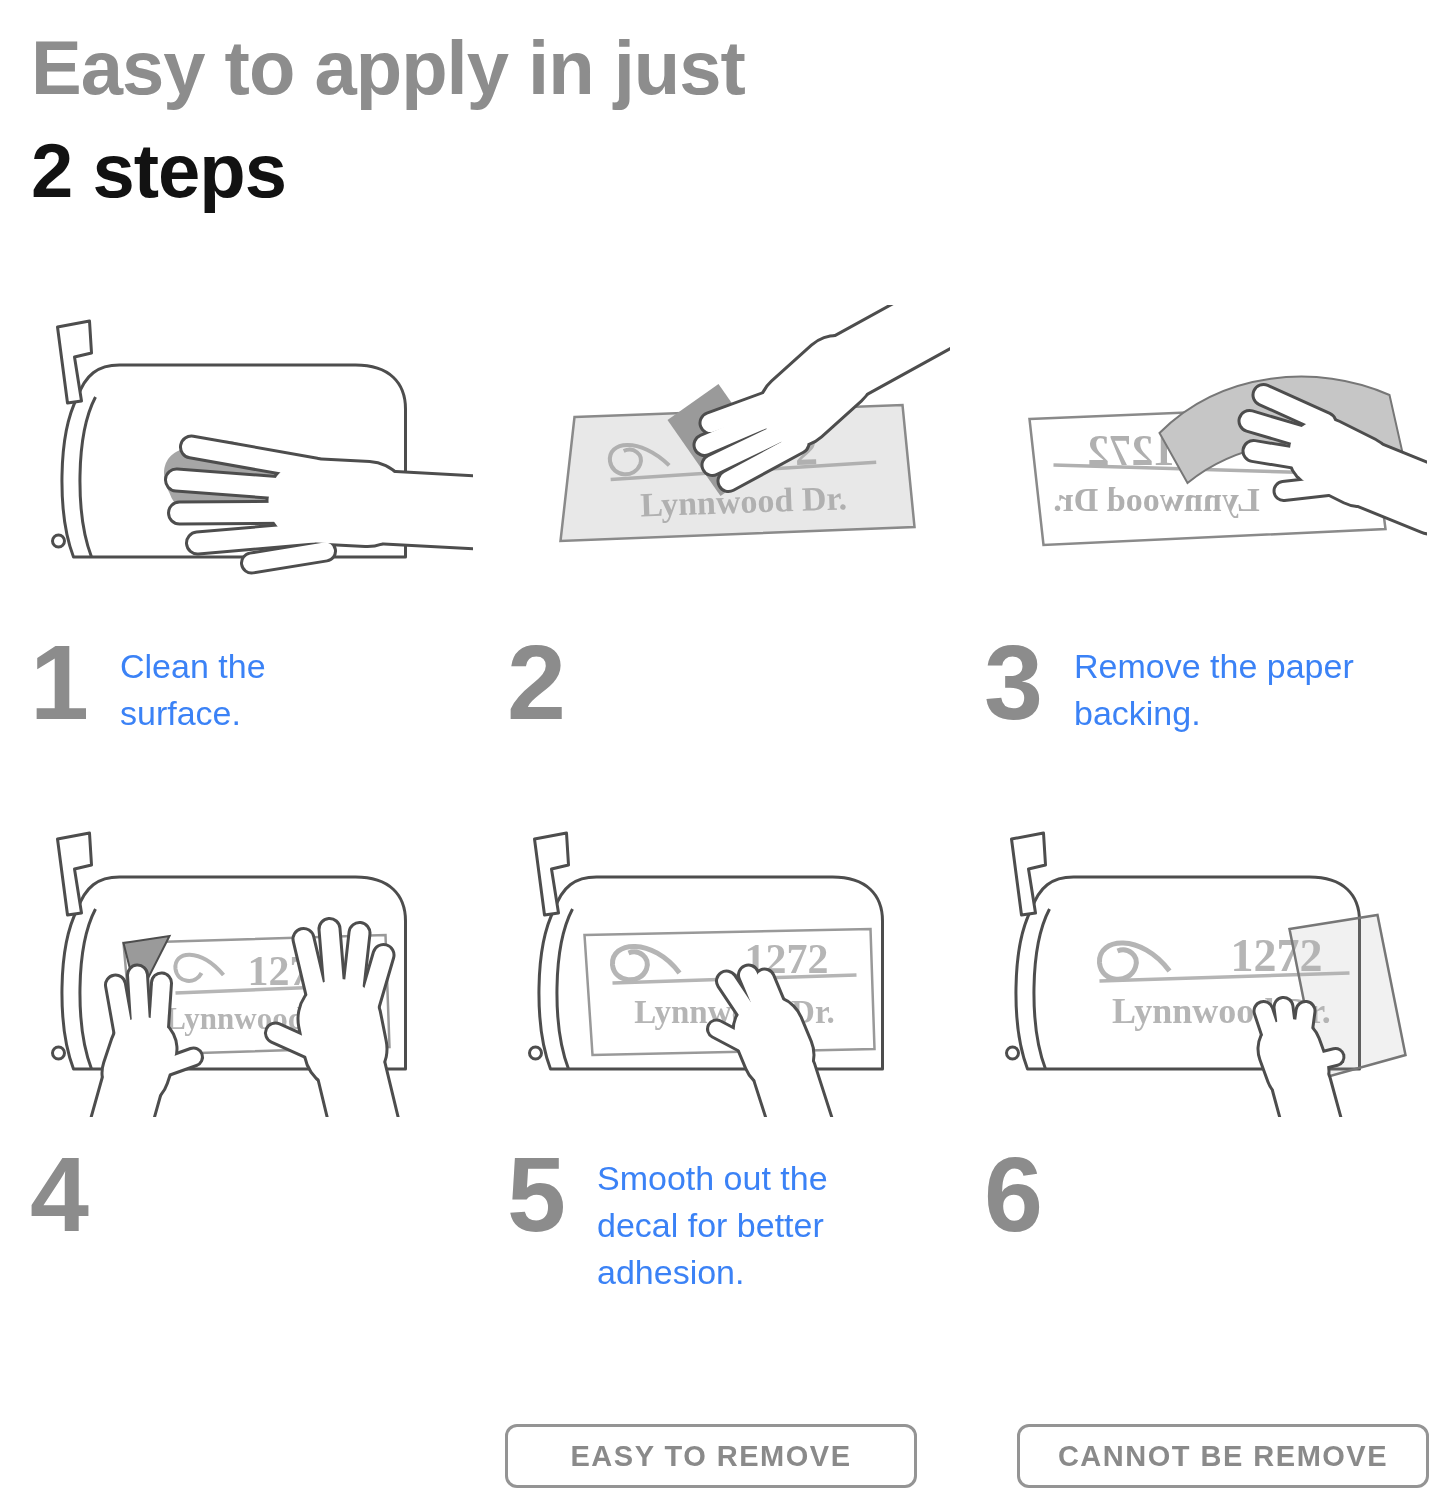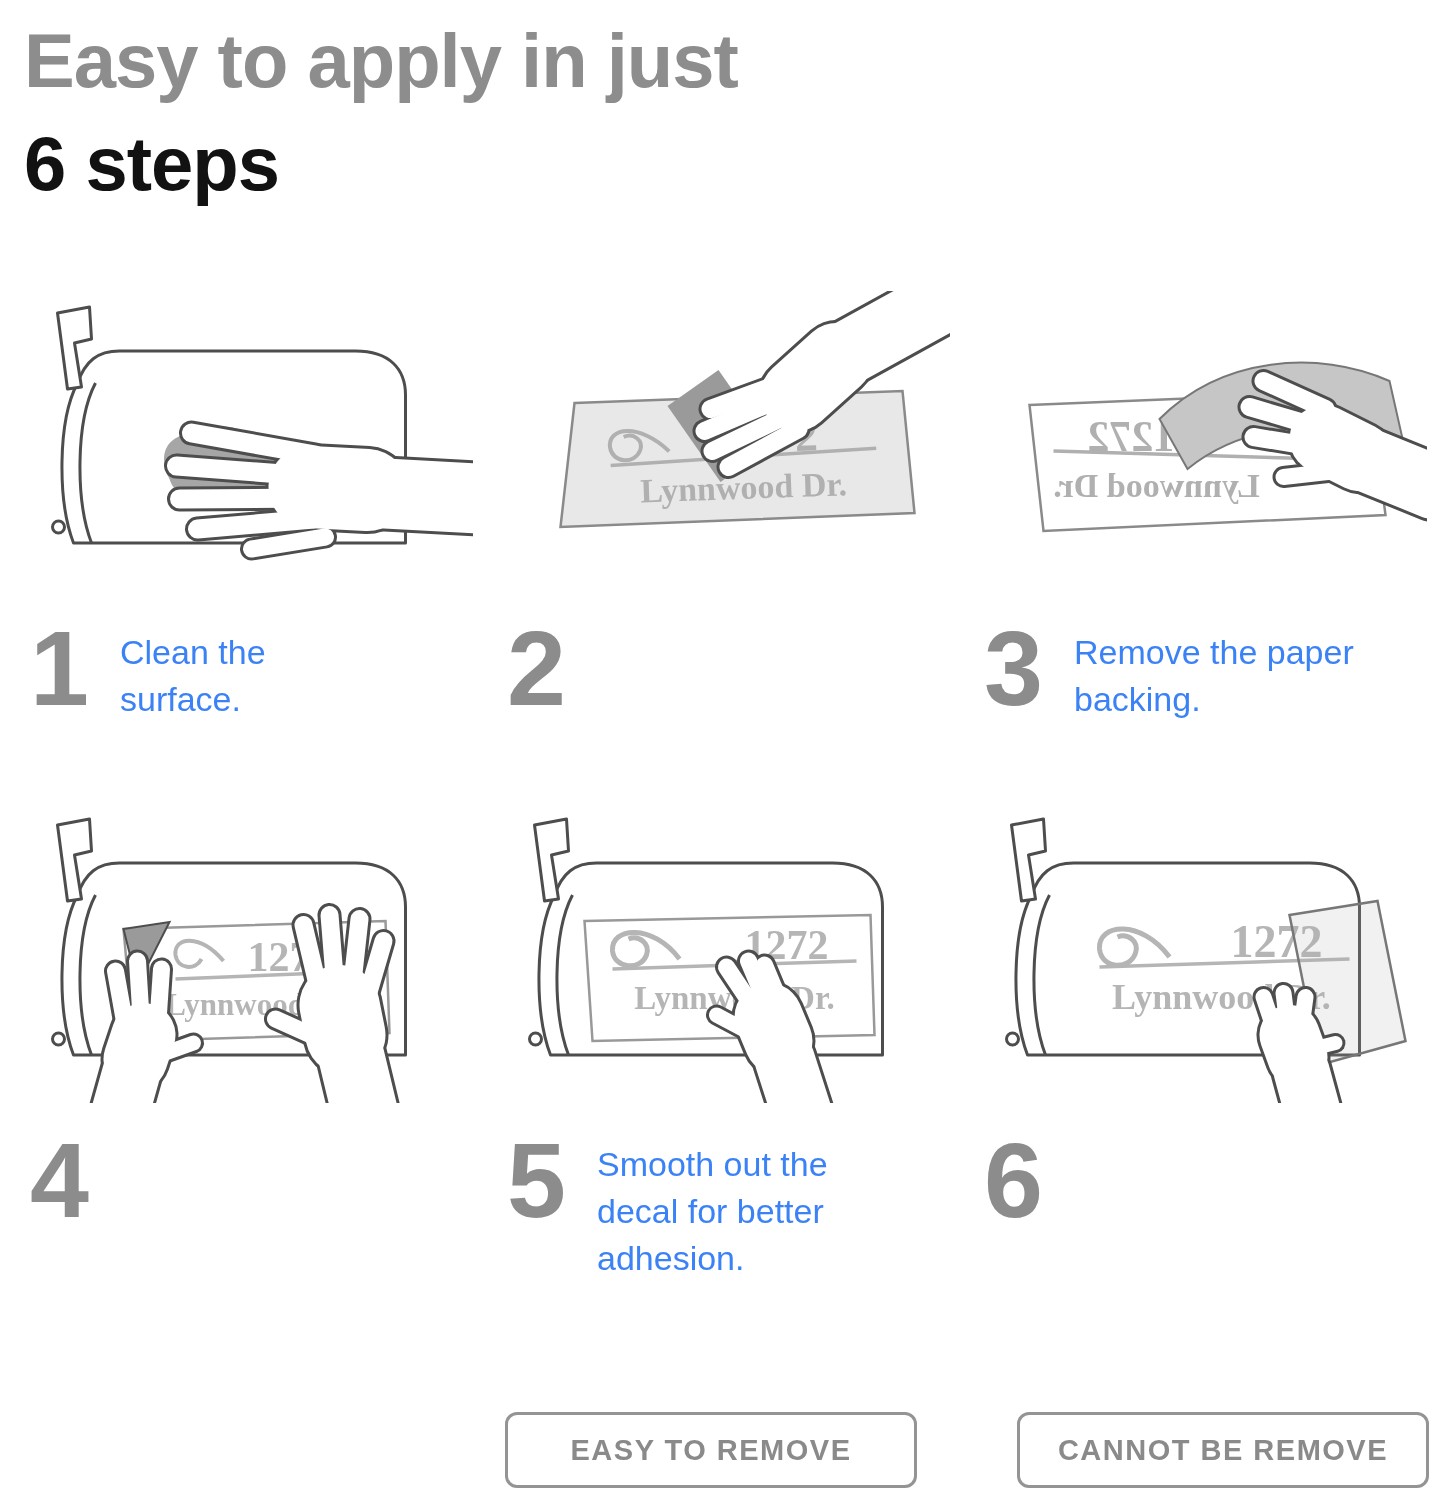--- a/index.html
+++ b/index.html
@@ -4,21 +4,21 @@
 <style>
   html,body{margin:0;padding:0;background:#fff;}
   .page{
     width:1449px;height:1500px;box-sizing:border-box;
     display:flex;flex-direction:column;
     font-family:"Liberation Sans",sans-serif;
     background:#fff;overflow:hidden;
   }
   
   .header{padding:10px 0 0 24px;}
-  .title{margin:0;font-size:76px;font-weight:bold;line-height:1.35;letter-spacing:-1px;}
+  .title{margin:7px;font-size:76px;font-weight:bold;line-height:1.35;letter-spacing:-1px;}
   .title .t1{color:#8d8d8d;display:block;}
   .title .t2{color:#121212;display:block;}
   
   .grid{
     margin-top:76px;padding:0 22px;
     display:grid;grid-template-columns:repeat(3,1fr);
     column-gap:26px;
   }
   .step{display:flex;flex-direction:column;}
   .illus{height:300px;}
@@ -30,21 +30,21 @@
   }
   .txt{margin:4px 0 0 0;font-size:34px;color:#3b82f6;line-height:1.38;max-width:290px;}
   .step[data-name="step-1"] .txt{max-width:180px;}
   
   .badges{
     margin-top:auto;
     display:flex;justify-content:flex-end;gap:100px;
     padding:0 20px 12px 0;
   }
   .badge{
-    width:412px;height:76px;box-sizing:border-box;
+    width:412px;height:64px;box-sizing:border-box;
     border:3px solid #949494;border-radius:12px;
     display:flex;align-items:center;justify-content:center;
     color:#8a8a8a;font-weight:bold;font-size:29px;letter-spacing:1.5px;
   }
   .defs-holder{position:absolute;width:0;height:0;overflow:hidden;}
 </style>
 </head>
 <body>
 
 <svg class="defs-holder" aria-hidden="true">
@@ -56,21 +56,21 @@
       <circle cx="31" cy="236" r="6" fill="#fff" stroke="#4d4d4d" stroke-width="3"></circle>
     </g>
   </defs>
 </svg>
 
 <div class="page" data-name="instruction-sheet">
 
   <header class="header" data-name="header">
     <h1 class="title" data-name="page-title">
       <span class="t1" data-name="title-line-1">Easy to apply in just</span>
-      <span class="t2" data-name="title-line-2">6 steps</span>
+      <span class="t2" data-name="title-line-2">2 steps</span>
     </h1>
   </header>
 
   <main class="grid" data-name="steps-grid">
 
     <section class="step" data-name="step-1">
       <div class="illus" data-name="mailbox-wipe-illustration">
         <svg viewBox="0 0 440 300">
           <use href="#mailbox" data-name="mailbox-icon"></use>
           <path data-name="cleaning-cloth-icon" d="M142 188 C128 162 142 140 170 144 C186 130 216 134 230 150 C252 156 256 178 244 194 C236 212 208 218 190 210 C166 216 148 206 142 188 Z" fill="#a6a6a6"></path>

